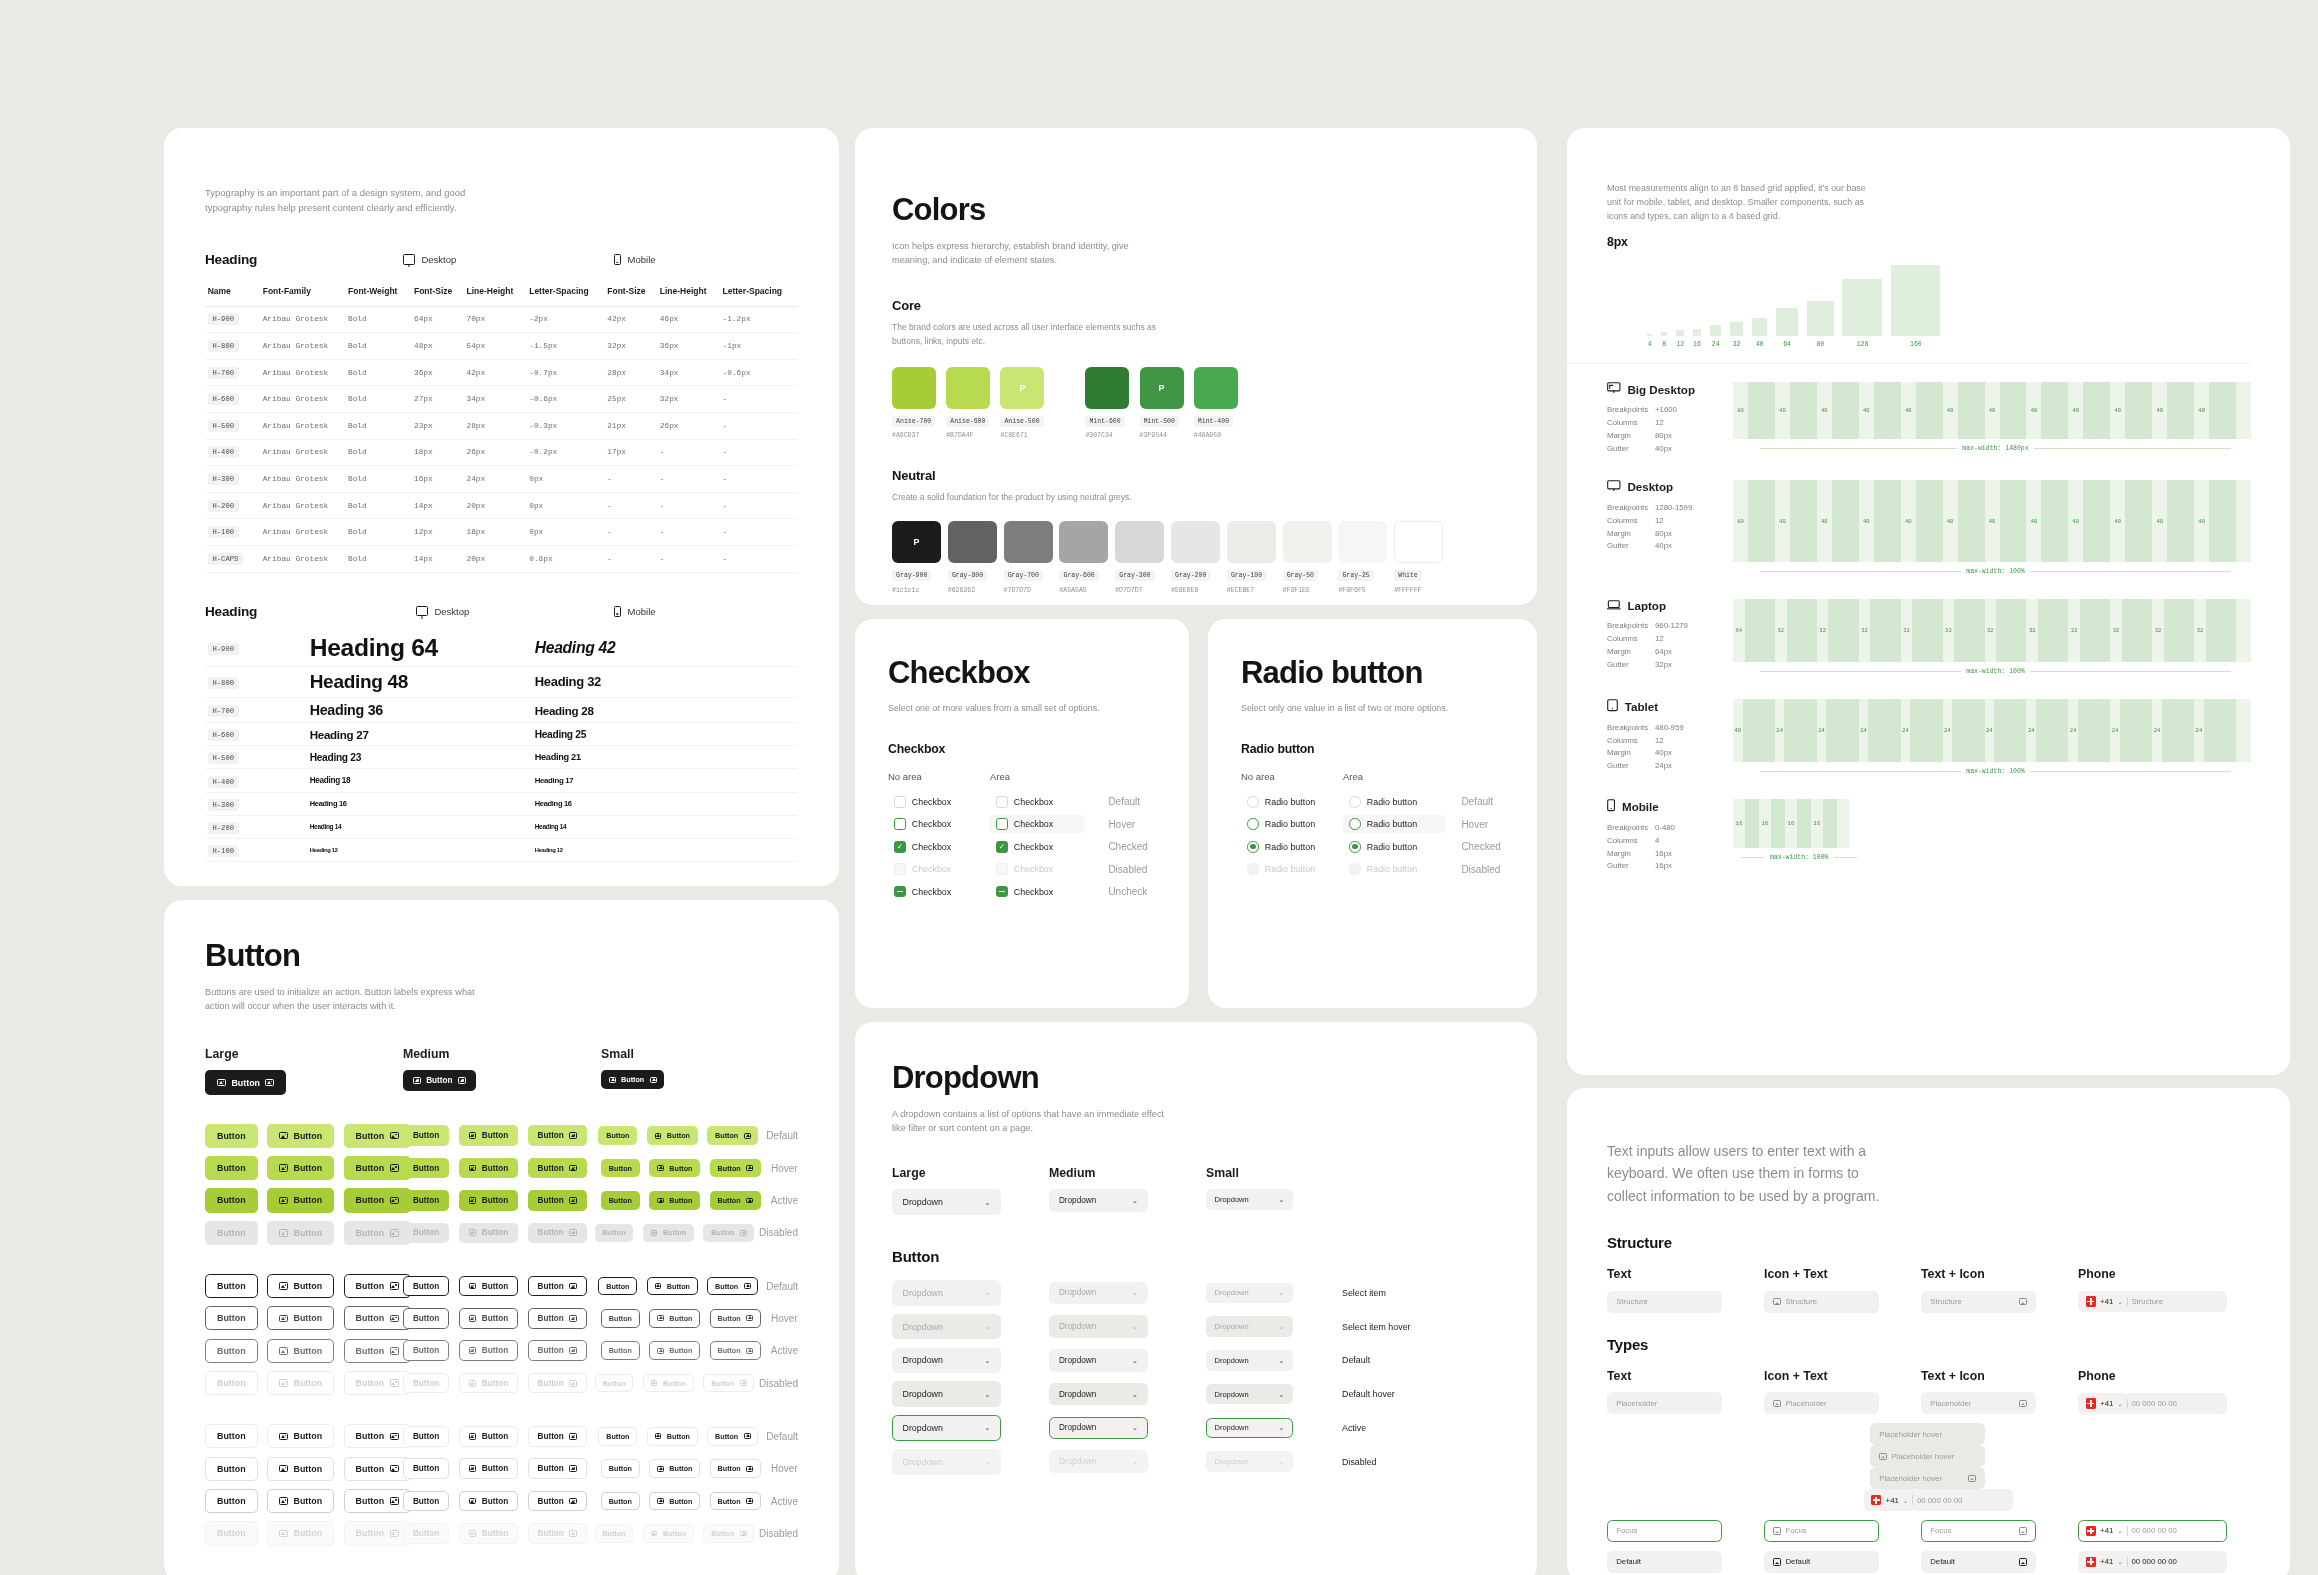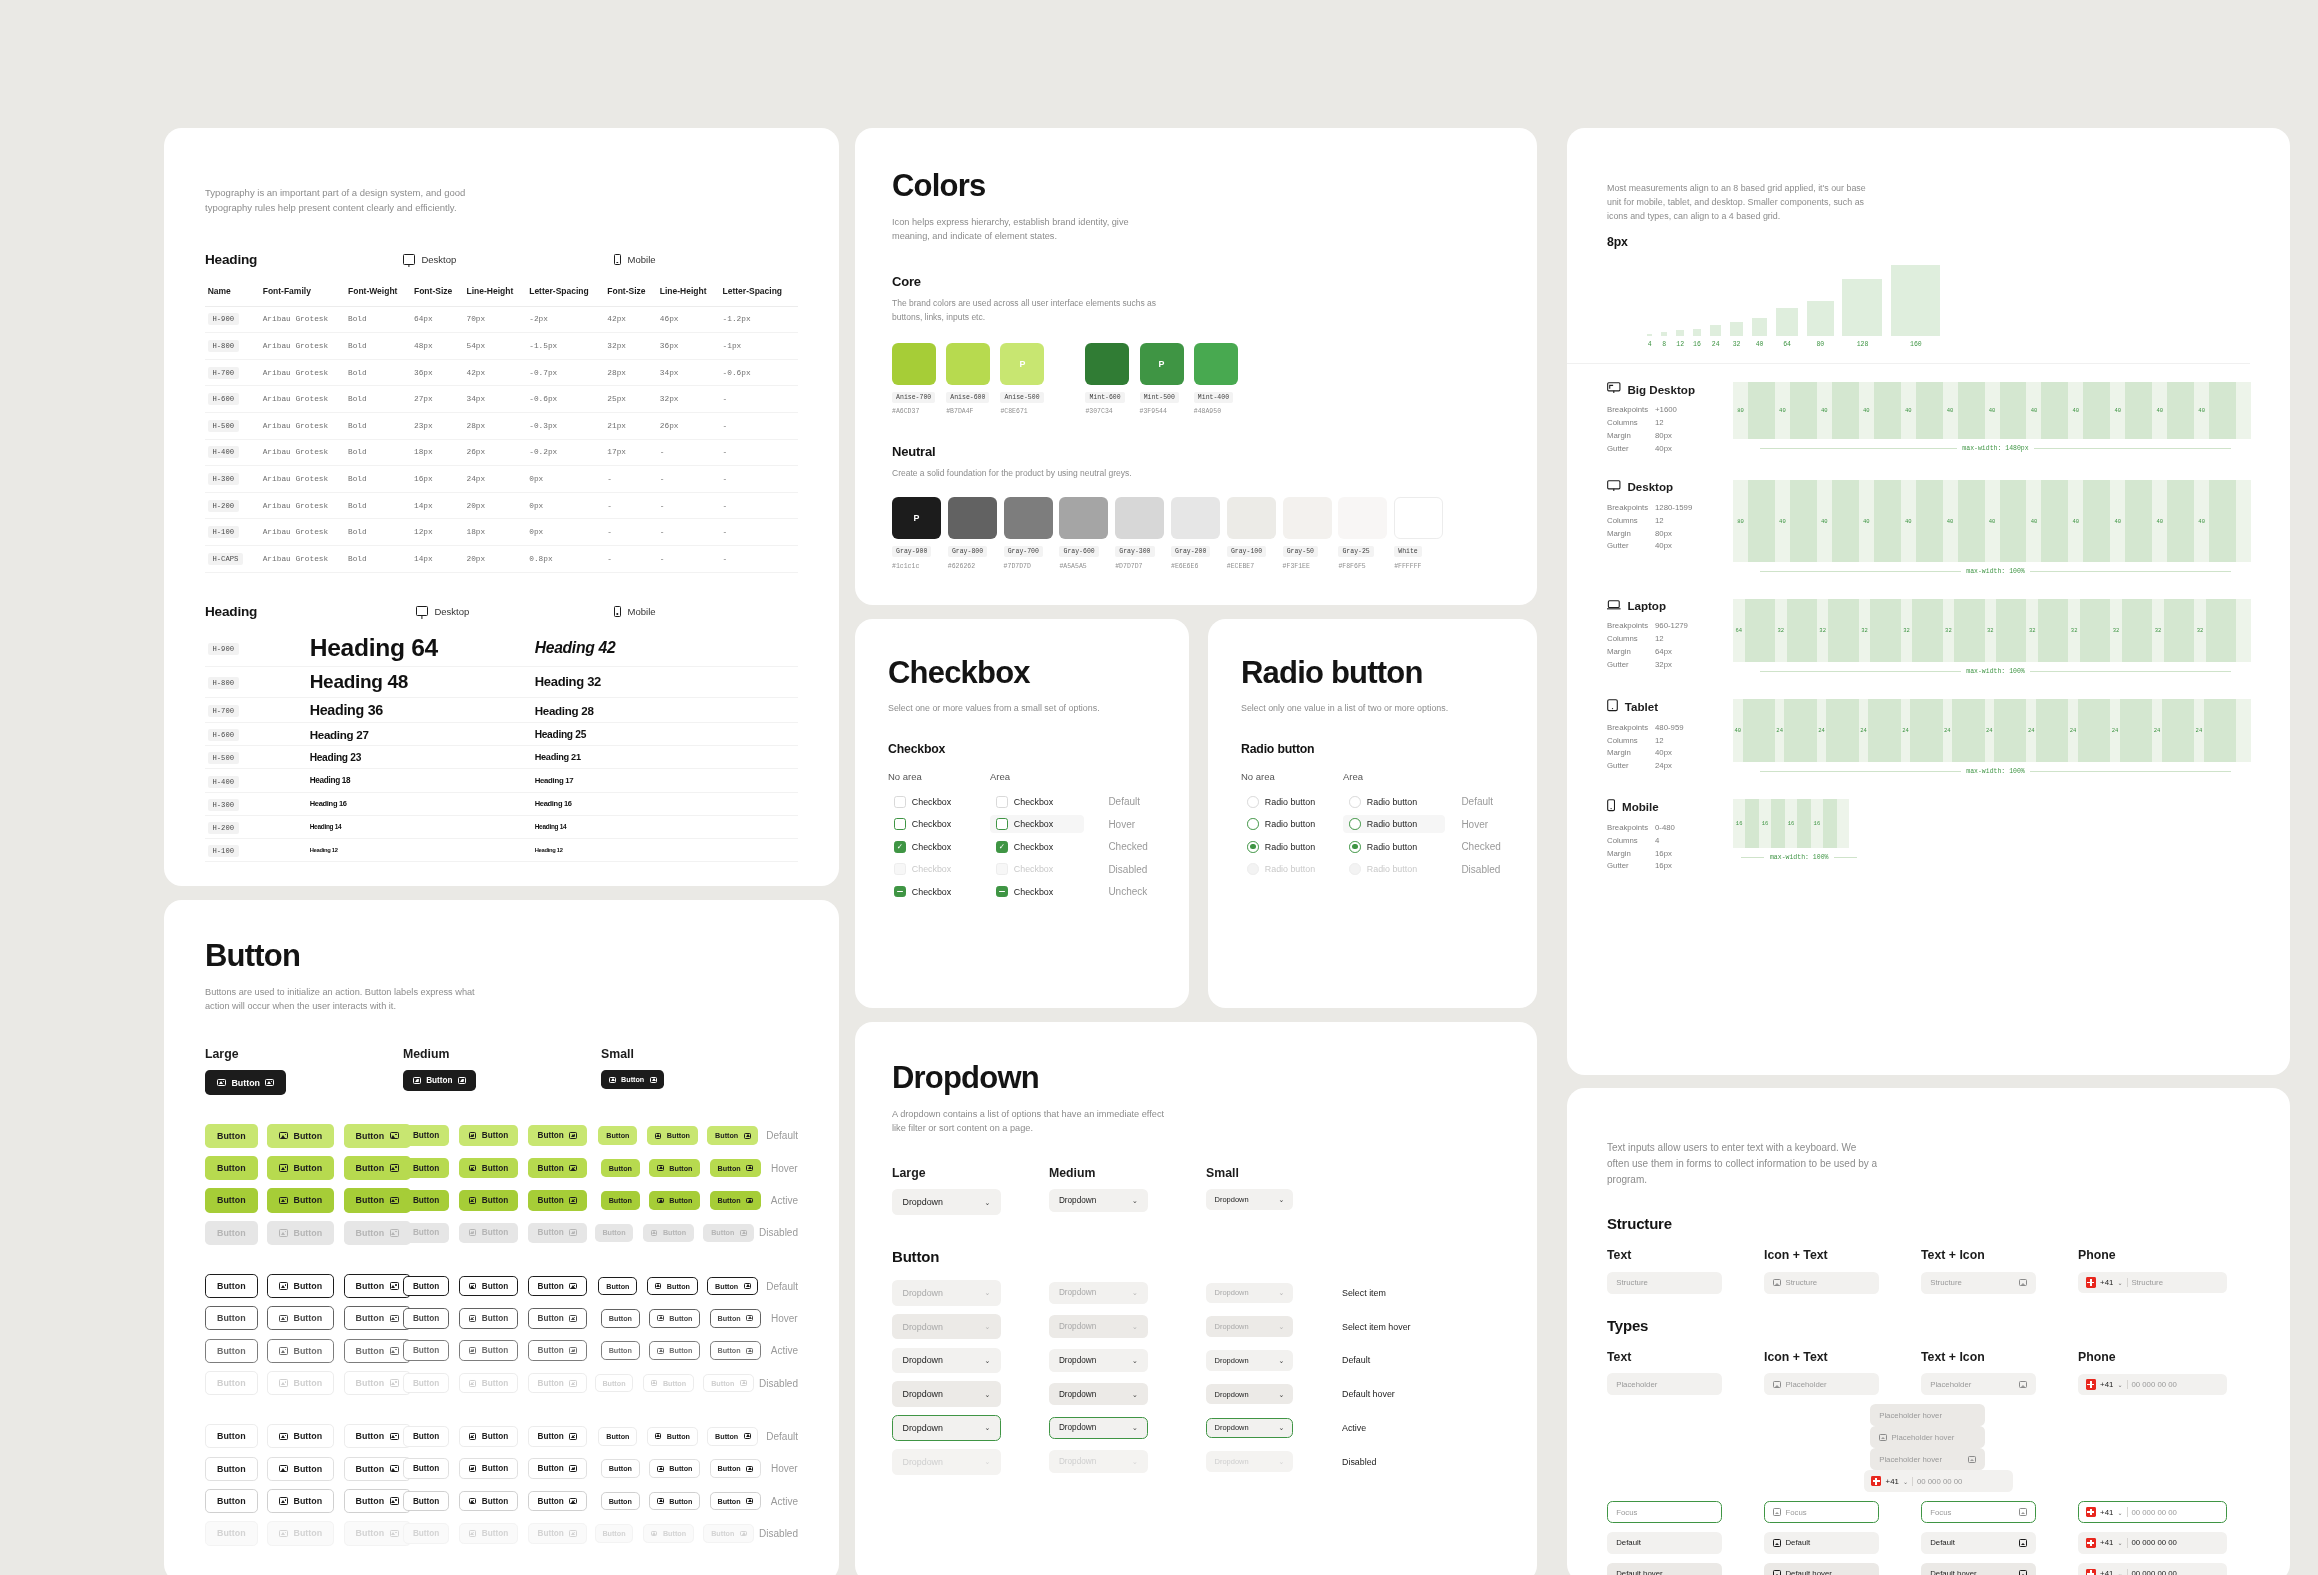--- a/index.html
+++ b/index.html
@@ -109,21 +109,21 @@
   .btn.sm .img-ico { width: 6.8px; height: 5.8px; }
   .img-ico::before { content:""; position:absolute; left:0.8px; bottom:0.8px;
     width:0;height:0;border-left:2.4px solid transparent;border-right:2.4px solid transparent;
     border-bottom:3.1px solid currentColor; }
   .img-ico::after { content:""; position:absolute; right:1px; top:1px;
     width:1.4px;height:1.4px;border-radius:50%;background:currentColor; }
   .btn-cols { display: grid; grid-template-columns: 198px 198px 170px; }
 
   
   #card-colors { left: 855px; top: 128px; width: 682px; height: 477px; }
-  .col-pad { padding: 42px 15px 0 37px; }
+  .col-pad { padding: 42px 15px 0 37px; margin-top: 24px; }
   .sw {
     width: 44px; height: 42px; border-radius: 6.1px; display: flex;
     align-items: center; justify-content: center;
     font-size: 8.9px; font-weight: 700;
   }
   .sw-name {
     display:inline-block; background:#f3f3f3; border-radius:2px; padding:2px 4.1px;
     font-size:6.5px; font-family:"Liberation Mono", monospace; color:#3f3f3f; margin-top:6.8px;
   }
   .sw-hex { font-size:6.5px; font-family:"Liberation Mono", monospace; color:#8f8f8f; margin-top:5.5px; }
@@ -1815,21 +1815,21 @@
                 <div style="flex: 1 1 0%; height: 0.7px; background: rgb(207, 227, 202);"></div>
               </div>
             </div>
           </div>
         </div>
     </div>
   </div>
 
   <div class="card" id="card-input">
     <div class="in-pad">
-      <div class="sec-desc" style="max-width:273px;font-size:10px;margin-top:12.3px">Text inputs allow users to enter text with a keyboard.  We often use them in forms to collect information to be used by a program.</div>
+      <div class="sec-desc" style="max-width:273px;font-size:14px;margin-top:12.3px">Text inputs allow users to enter text with a keyboard.  We often use them in forms to collect information to be used by a program.</div>
 
       <div class="sub-title" style="font-size:15px;margin-top:27px">Structure</div>
       <div style="display:flex;margin-top:16.4px" id="in-struct-heads">
           <div class="grp-title" style="width: 157px;">Text</div>
           <div class="grp-title" style="width: 157px;">Icon + Text</div>
           <div class="grp-title" style="width: 157px;">Text + Icon</div>
           <div class="grp-title" style="width: 170px;">Phone</div>
         </div>
       <div style="display:flex;margin-top:9.5px" id="in-struct-row">
           <div style="width: 157px;">

